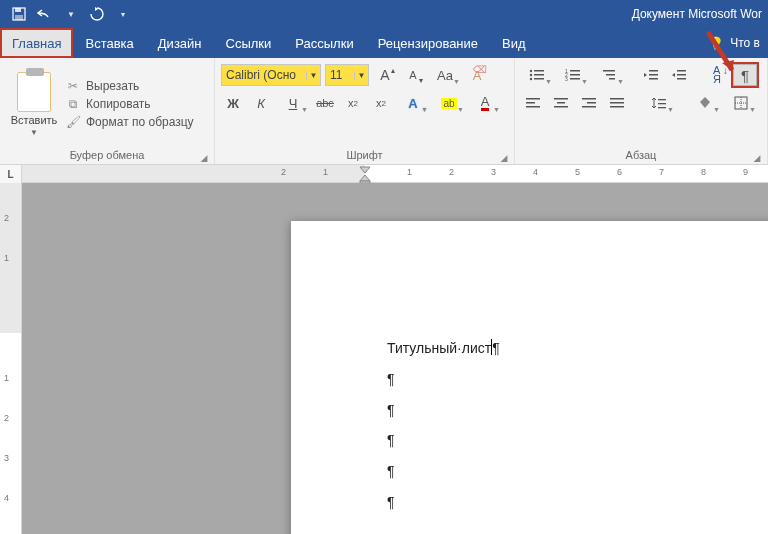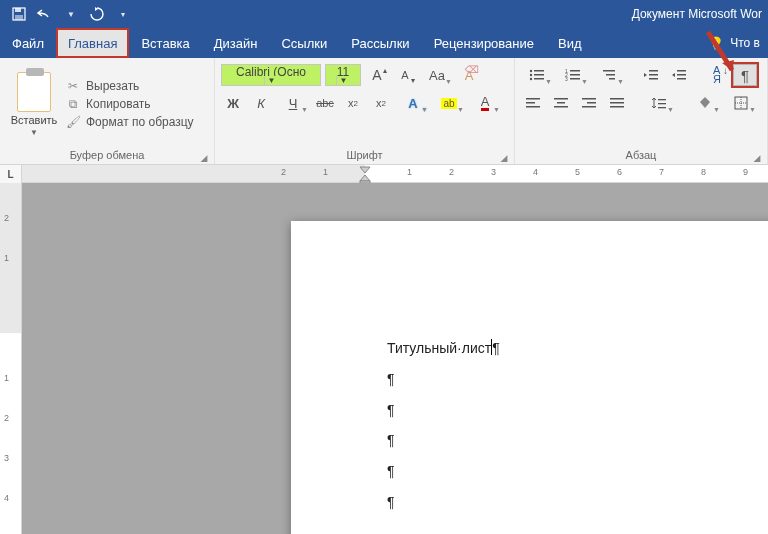--- a/index.html
+++ b/index.html
@@ -36,25 +36,25 @@
 .paste .lbl { font-size: 11px; color: #444; }
 .paste .dd { font-size: 8px; color: #666; }
 .clip-col { display: flex; flex-direction: column; justify-content: center; gap: 4px; }
 .clip-row { display: flex; align-items: center; gap: 6px; font-size: 12px; color: #555; cursor: pointer; }
 .clip-row .ic { width: 14px; font-size: 12px; color: #888; text-align: center; }
 
 
 .grp-font { width: 300px; }
 .grp-font .body { flex-direction: column; gap: 6px; padding-top: 2px; }
 .row { display: flex; align-items: center; gap: 4px; }
-.combo { height: 22px; background: #bef264; border: 1px solid #c6c6c6; display: flex; align-items: center; font-size: 12px; color: #444; flex-direction: column; }
+.combo { height: 22px; background: #fde047; border: 1px solid #c6c6c6; display: flex; align-items: center; font-size: 12px; color: #444; }
 .combo .txt { padding: 0 4px; flex: 1; white-space: nowrap; overflow: hidden; }
 .combo .ar { width: 14px; text-align: center; font-size: 8px; border-left: 1px solid #c6c6c6; }
 .font-name { width: 100px; }
-.font-size { width: 36px; }
+.font-size { width: 44px; }
 .btn { width: 24px; height: 22px; display: inline-flex; align-items: center; justify-content: center; font-size: 13px; color: #555; cursor: pointer; position: relative; }
 .btn.small { font-size: 11px; }
 .btn .dd { font-size: 7px; position: absolute; right: 1px; bottom: 1px; color: #888; }
 .btn.wide { width: 32px; }
 .btn svg { display: block; }
 
 
 .grp-para { flex: 1; }
 .grp-para .body { flex-direction: column; gap: 6px; padding-top: 2px; }
 .btn.hl-btn { background: #e1e1e1; border: 1px solid #b5b5b5; outline: 2px solid #c0392b; outline-offset: 0; }
@@ -103,21 +103,20 @@
           <path d="M7 1 A6 6 0 1 1 1 7" fill="none" stroke="#fff" stroke-width="1.4"></path>
           <path d="M5 0 L8 2 L5 4 Z" fill="#fff"></path>
         </svg>
     </span>
     <span class="chev">▾</span>
   </div>
   <div class="doc">Документ Microsoft Wor</div>
 </div>
 
 <div class="tabs">
-  <div class="tab">Файл</div>
   <div class="tab active hl">Главная</div>
   <div class="tab">Вставка</div>
   <div class="tab">Дизайн</div>
   <div class="tab">Ссылки</div>
   <div class="tab">Рассылки</div>
   <div class="tab">Рецензирование</div>
   <div class="tab">Вид</div>
   <div class="tell">
     <span class="bulb">💡</span>
     <span>Что в</span>

